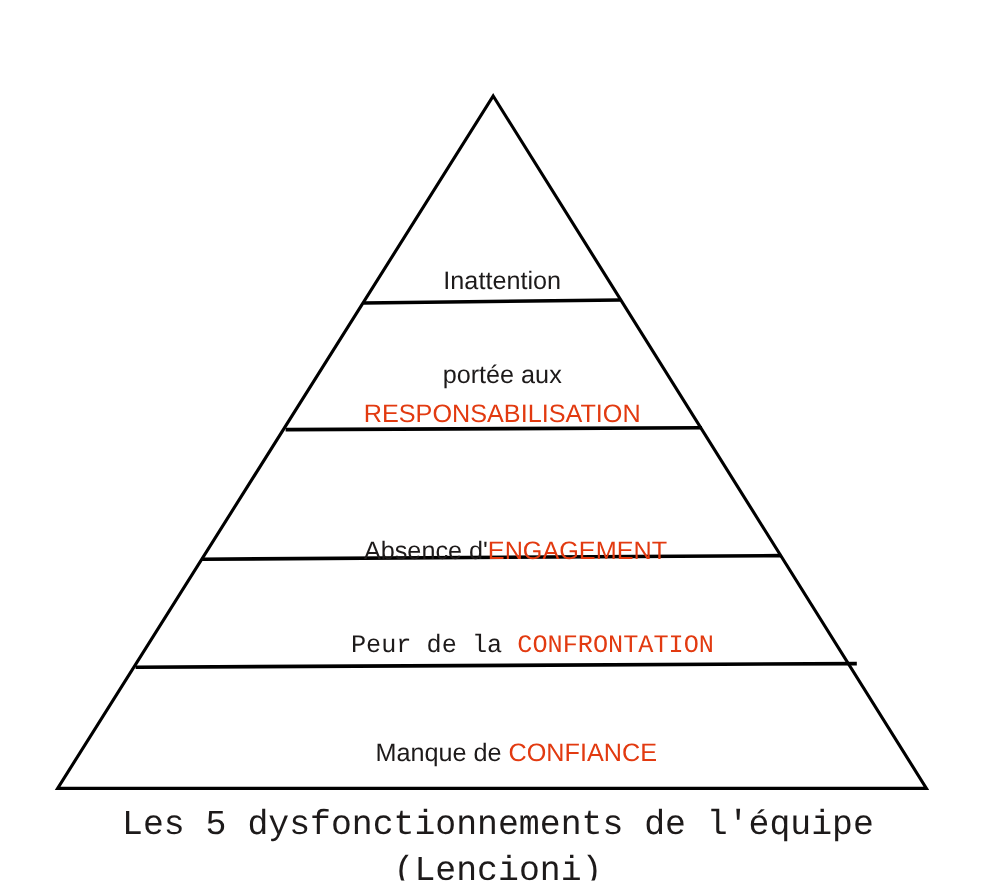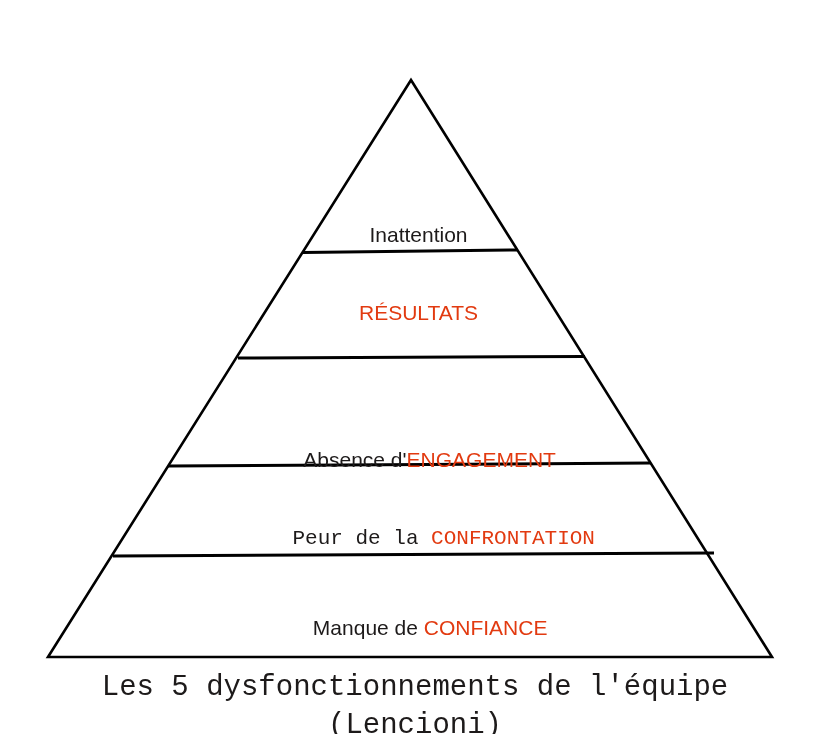--- a/index.html
+++ b/index.html
@@ -62,24 +62,25 @@
   <svg class="pyramid-svg" viewBox="0 0 818 734" aria-hidden="true">
     <path d="M 411 80 L 772 657 L 48 657 Z" fill="none" stroke="#000000" stroke-width="2.6" stroke-linejoin="miter"></path>
     <line x1="303" y1="252.5" x2="517" y2="250" stroke="#000000" stroke-width="3"></line>
     <line x1="238" y1="358" x2="585" y2="356.5" stroke="#000000" stroke-width="3"></line>
     <line x1="168" y1="466" x2="651" y2="463" stroke="#000000" stroke-width="3"></line>
     <line x1="113" y1="556" x2="714" y2="553" stroke="#000000" stroke-width="3"></line>
   </svg>
 
   <div class="level level-1">
     <div><span>Inattention</span></div>
-    <div><span class="em">RÉSULTATS</span></div>
+    <div><span>portée aux</span></div>
   </div>
 
   <div class="level level-2">
+    <div><span class="em">RESPONSABILISATION</span></div>
   </div>
 
   <div class="level level-3">
     <span>Absence d'</span><span class="em">ENGAGEMENT</span>
   </div>
 
   <div class="level level-4">
     <span>Peur de la </span><span class="em">CONFRONTATION</span>
   </div>
 

